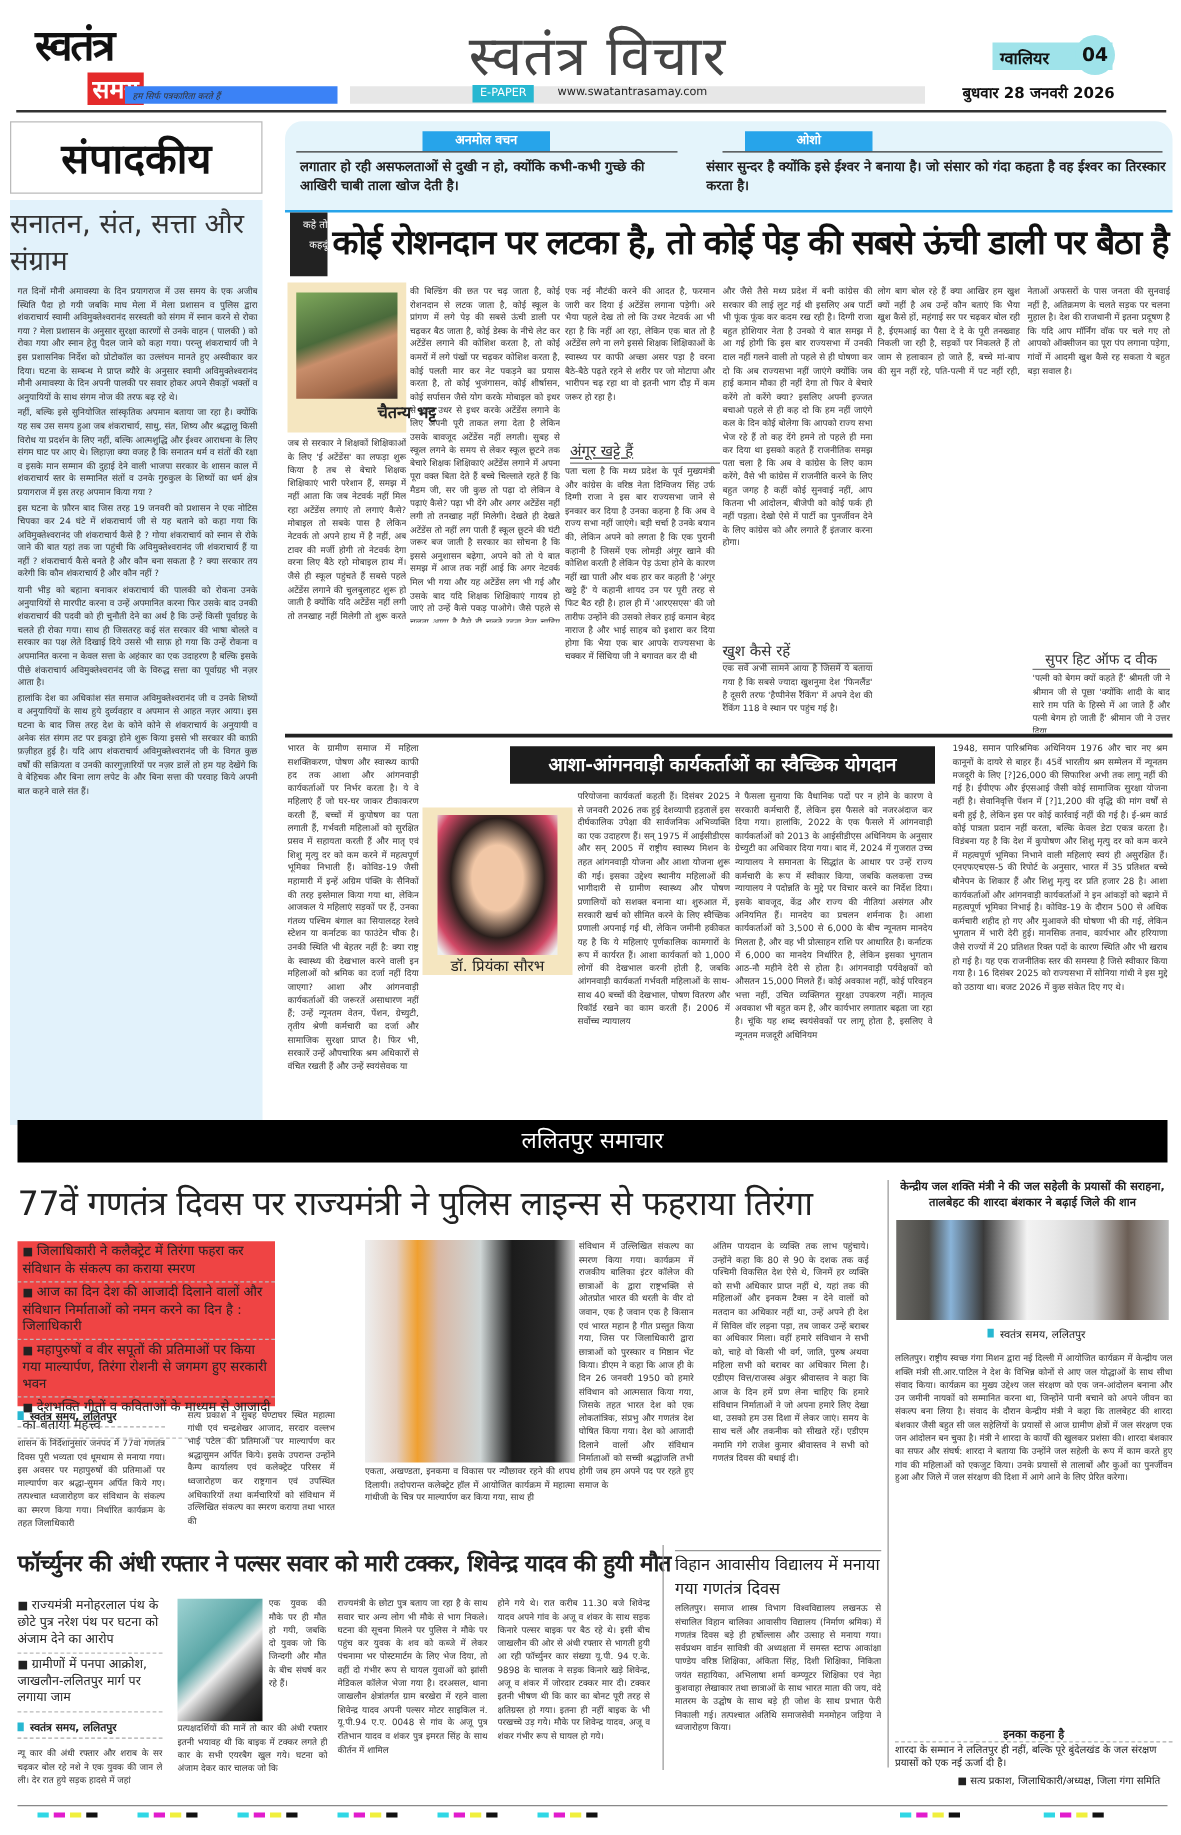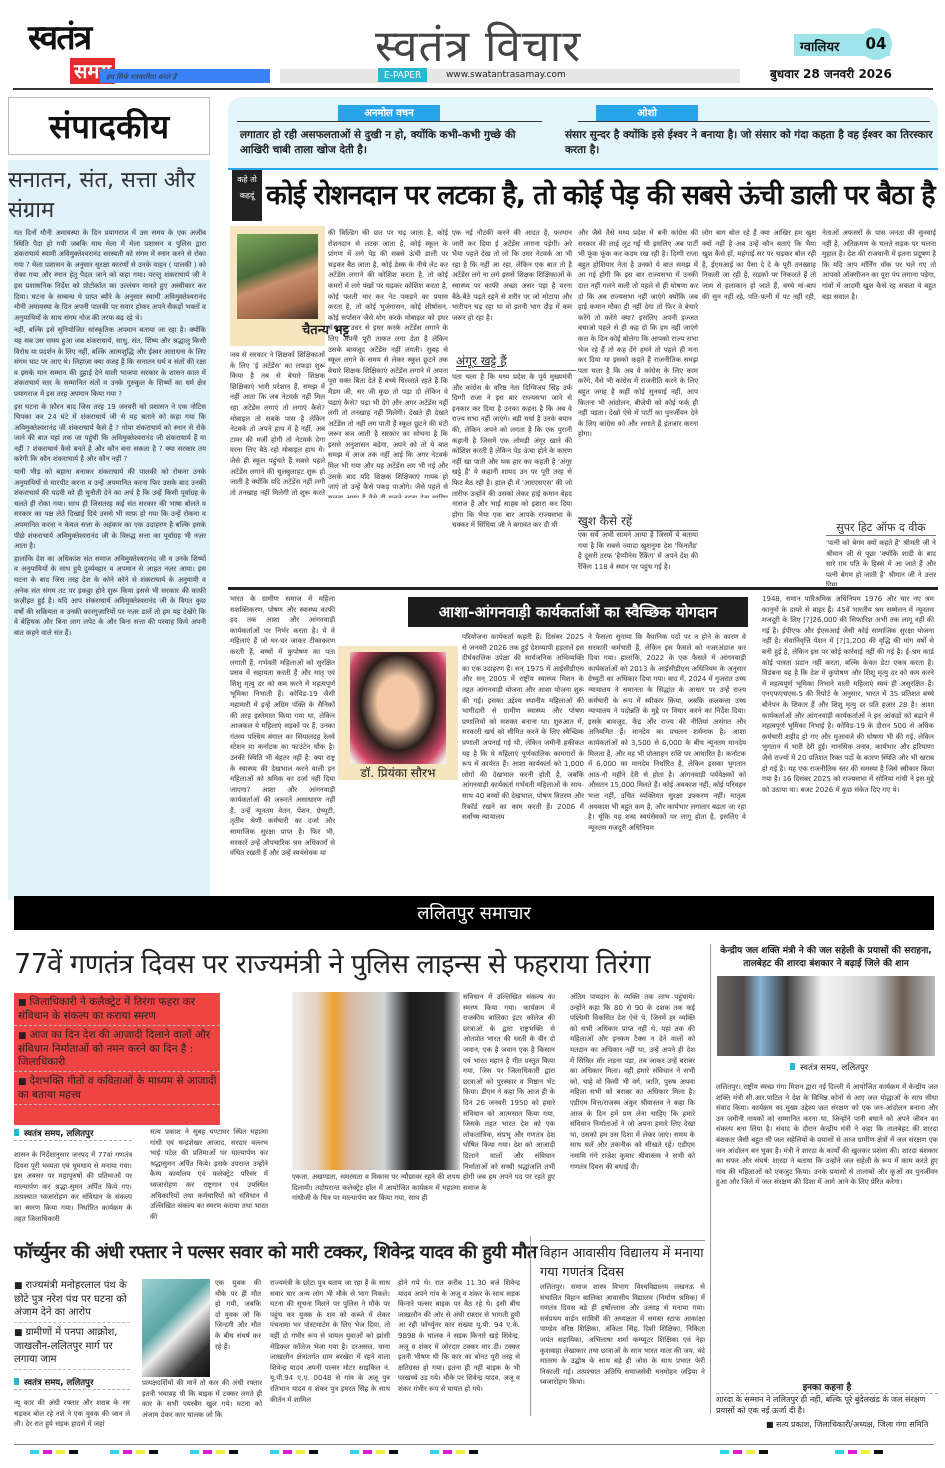--- a/index.html
+++ b/index.html
@@ -36,21 +36,21 @@
   #q1-head { left: 338px; top: 105px; width: 102px; }
   #q2-head { left: 596px; top: 105px; width: 102px; }
   #q1-rule { left: 237px; top: 121px; width: 305px; height: 1px; background: #333; }
   #q2-rule { left: 578px; top: 121px; width: 352px; height: 1px; background: #333; }
   .qtext { font-size: 10.5px; font-weight: bold; color: #222; line-height: 15px; }
   #q1-text { left: 240px; top: 127px; width: 300px; }
   #q2-text { left: 565px; top: 127px; width: 370px; }
   #q-rule { left: 228px; top: 168px; width: 710px; height: 2px; background: #27a4ea; }
 
   
-  #kahe-tag { left: 232px; top: 170px; width: 30px; height: 51px; background: #222; color: #fff; font-size: 8px; text-align: center; line-height: 16px; padding-top: 2px; }
+  #kahe-tag { left: 232px; top: 170px; width: 30px; height: 51px; background: #222; color: #fff; font-size: 8px; text-align: right; line-height: 16px; padding-top: 2px; }
   #col-headline { left: 266px; top: 170px; width: 670px; font-size: 27px; font-weight: bold; line-height: 50px; color: #111; letter-spacing: -1px; white-space: nowrap; }
 
   
   #author1-photo-frame { left: 230px; top: 226px; width: 95px; height: 120px; background: #f5e6c0; }
   #author1-photo { left: 237px; top: 234px; width: 81px; height: 85px; background: linear-gradient(160deg,#7ea85b,#4a6a3b 40%,#c98e6b 55%,#a36a4a 80%,#3c3027); }
   #author1-name { left: 230px; top: 320px; width: 95px; font-size: 13px; font-weight: bold; text-align: center; color: #222; margin-left: 48px; }
 
   .c1 { left: 230px; top: 350px; width: 95px; height: 148px; }
   .c2 { left: 328px; top: 228px; width: 120px; height: 270px; }
   .c3 { left: 452px; top: 228px; width: 120px; height: 270px; }
@@ -193,27 +193,28 @@
 <div class="abs txt a3">ने फैसला सुनाया कि वैधानिक पदों पर न होने के कारण वे सरकारी कर्मचारी हैं, लेकिन इस फैसले को नजरअंदाज कर दिया गया। हालांकि, 2022 के एक फैसले में आंगनवाड़ी कार्यकर्ताओं को 2013 के आईसीडीएस अधिनियम के अनुसार ग्रेच्युटी का अधिकार दिया गया। बाद में, 2024 में गुजरात उच्च न्यायालय ने समानता के सिद्धांत के आधार पर उन्हें राज्य कर्मचारी के रूप में स्वीकार किया, जबकि कलकत्ता उच्च न्यायालय ने पदोन्नति के मुद्दे पर विचार करने का निर्देश दिया। इसके बावजूद, केंद्र और राज्य की नीतियां असंगत और अनियमित हैं। मानदेय का प्रचलन शर्मनाक है। आशा कार्यकर्ताओं को 3,500 से 6,000 के बीच न्यूनतम मानदेय मिलता है, और वह भी प्रोत्साहन राशि पर आधारित है। कर्नाटक में 6,000 का मानदेय निर्धारित है, लेकिन इसका भुगतान आठ-नौ महीने देरी से होता है। आंगनवाड़ी पर्यवेक्षकों को औसतन 15,000 मिलते हैं। कोई अवकाश नहीं, कोई परिवहन भत्ता नहीं, उचित व्यक्तिगत सुरक्षा उपकरण नहीं। मातृत्व अवकाश भी बहुत कम है, और कार्यभार लगातार बढ़ता जा रहा है। चूंकि यह शब्द स्वयंसेवकों पर लागू होता है, इसलिए वे न्यूनतम मजदूरी अधिनियम</div>
 <div class="abs txt a4">1948, समान पारिश्रमिक अधिनियम 1976 और चार नए श्रम कानूनों के दायरे से बाहर हैं। 45वें भारतीय श्रम सम्मेलन में न्यूनतम मजदूरी के लिए [?]26,000 की सिफारिश अभी तक लागू नहीं की गई है। ईपीएफ और ईएसआई जैसी कोई सामाजिक सुरक्षा योजना नहीं है। सेवानिवृत्ति पेंशन में [?]1,200 की वृद्धि की मांग वर्षों से बनी हुई है, लेकिन इस पर कोई कार्रवाई नहीं की गई है। ई-श्रम कार्ड कोई पात्रता प्रदान नहीं करता, बल्कि केवल डेटा एकत्र करता है। विडंबना यह है कि देश में कुपोषण और शिशु मृत्यु दर को कम करने में महत्वपूर्ण भूमिका निभाने वाली महिलाएं स्वयं ही असुरक्षित हैं। एनएफएचएस-5 की रिपोर्ट के अनुसार, भारत में 35 प्रतिशत बच्चे बौनेपन के शिकार हैं और शिशु मृत्यु दर प्रति हजार 28 है। आशा कार्यकर्ताओं और आंगनवाड़ी कार्यकर्ताओं ने इन आंकड़ों को बढ़ाने में महत्वपूर्ण भूमिका निभाई है। कोविड-19 के दौरान 500 से अधिक कर्मचारी शहीद हो गए और मुआवजे की घोषणा भी की गई, लेकिन भुगतान में भारी देरी हुई। मानसिक तनाव, कार्यभार और हरियाणा जैसे राज्यों में 20 प्रतिशत रिक्त पदों के कारण स्थिति और भी खराब हो गई है। यह एक राजनीतिक स्तर की समस्या है जिसे स्वीकार किया गया है। 16 दिसंबर 2025 को राज्यसभा में सोनिया गांधी ने इस मुद्दे को उठाया था। बजट 2026 में कुछ संकेत दिए गए थे।</div>
 
 <div class="abs" id="section-band">ललितपुर समाचार</div>
 <div class="abs" id="main-headline">77वें गणतंत्र दिवस पर राज्यमंत्री ने पुलिस लाइन्स से फहराया तिरंगा</div>
 <div class="abs" id="vrule-right"></div>
 
 <div class="abs" id="bullets-box">
   <div class="bullet">जिलाधिकारी ने कलैक्ट्रेट में तिरंगा फहरा कर संविधान के संकल्प का कराया स्मरण</div>
   <div class="bullet">आज का दिन देश की आजादी दिलाने वालों और संविधान निर्माताओं को नमन करने का दिन है : जिलाधिकारी</div>
+  <div class="bullet">महापुरुषों व वीर सपूतों की प्रतिमाओं पर किया गया माल्यार्पण, तिरंगा रोशनी से जगमग हुए सरकारी भवन</div>
   <div class="bullet">देशभक्ति गीतों व कविताओं के माध्यम से आजादी का बताया महत्त्व</div>
 </div>
 <div class="abs byline" id="byline1">स्वतंत्र समय, ललितपुर</div>
 <div class="abs txt m1">शासन के निर्देशानुसार जनपद में 77वां गणतंत्र दिवस पूरी भव्यता एवं धूमधाम से मनाया गया। इस अवसर पर महापुरुषों की प्रतिमाओं पर माल्यार्पण कर श्रद्धा-सुमन अर्पित किये गए। तत्पश्चात ध्वजारोहण कर संविधान के संकल्प का स्मरण किया गया। निर्धारित कार्यक्रम के तहत जिलाधिकारी</div>
 <div class="abs txt m2">सत्य प्रकाश ने सुबह घण्टाघर स्थित महात्मा गांधी एवं चन्द्रशेखर आजाद, सरदार वल्लभ भाई पटेल की प्रतिमाओं पर माल्यार्पण कर श्रद्धासुमन अर्पित किये। इसके उपरान्त उन्होंने कैम्प कार्यालय एवं कलेक्ट्रेट परिसर में ध्वजारोहण कर राष्ट्रगान एवं उपस्थित अधिकारियों तथा कर्मचारियों को संविधान में उल्लिखित संकल्प का स्मरण कराया तथा भारत की</div>
 <div class="abs" id="photo-statue"></div>
-<div class="abs txt m3">एकता, अखण्डता, समरसता व विकास पर न्यौछावर रहने की शपथ दिलायी। तदोपरान्त कलेक्ट्रेट हॉल में आयोजित कार्यक्रम में महात्मा गांधीजी के चित्र पर माल्यार्पण कर किया गया, साथ ही</div>
+<div class="abs txt m3">एकता, अखण्डता, इनकमा व विकास पर न्यौछावर रहने की शपथ दिलायी। तदोपरान्त कलेक्ट्रेट हॉल में आयोजित कार्यक्रम में महात्मा गांधीजी के चित्र पर माल्यार्पण कर किया गया, साथ ही</div>
 <div class="abs txt m4">संविधान में उल्लिखित संकल्प का स्मरण किया गया। कार्यक्रम में राजकीय बालिका इंटर कॉलेज की छात्राओं के द्वारा राष्ट्रभक्ति से ओतप्रोत भारत की धरती के वीर दो जवान, एक है जवान एक है किसान एवं भारत महान है गीत प्रस्तुत किया गया, जिस पर जिलाधिकारी द्वारा छात्राओं को पुरस्कार व मिष्ठान भेंट किया। डीएम ने कहा कि आज ही के दिन 26 जनवरी 1950 को हमारे संविधान को आत्मसात किया गया, जिसके तहत भारत देश को एक लोकतांत्रिक, संप्रभु और गणतंत्र देश घोषित किया गया। देश को आजादी दिलाने वालों और संविधान निर्माताओं को सच्ची श्रद्धांजलि तभी होगी जब हम अपने पद पर रहते हुए समाज के</div>
 <div class="abs txt m5">अंतिम पायदान के व्यक्ति तक लाभ पहुंचाये। उन्होंने कहा कि 80 से 90 के दशक तक कई पश्चिमी विकसित देश ऐसे थे, जिनमें हर व्यक्ति को सभी अधिकार प्राप्त नहीं थे, यहां तक की महिलाओं और इनकम टैक्स न देने वालों को मतदान का अधिकार नहीं था, उन्हें अपने ही देश में सिविल वॉर लड़ना पड़ा, तब जाकर उन्हें बराबर का अधिकार मिला। वहीं हमारे संविधान ने सभी को, चाहे वो किसी भी वर्ग, जाति, पुरुष अथवा महिला सभी को बराबर का अधिकार मिला है। एडीएम वित्त/राजस्व अंकुर श्रीवास्तव ने कहा कि आज के दिन हमें प्रण लेना चाहिए कि हमारे संविधान निर्माताओं ने जो अपना हमारे लिए देखा था, उसको हम उस दिशा में लेकर जाएं। समय के साथ चलें और तकनीक को सीखते रहें। एडीएम नमामि गंगे राजेश कुमार श्रीवास्तव ने सभी को गणतंत्र दिवस की बधाई दी।</div>
 
 <div class="abs" id="accident-headline">फॉर्च्युनर की अंधी रफ्तार ने पल्सर सवार को मारी टक्कर, शिवेन्द्र यादव की हुयी मौत</div>
 <div class="abs" id="vrule-mid"></div>
 <div class="abs" id="bullets2">
   <div class="bullet2">राज्यमंत्री मनोहरलाल पंथ के छोटे पुत्र नरेश पंथ पर घटना को अंजाम देने का आरोप</div>
   <div class="bullet2">ग्रामीणों में पनपा आक्रोश, जाखलौन-ललितपुर मार्ग पर लगाया जाम</div>
 </div>
 <div class="abs byline" id="byline2">स्वतंत्र समय, ललितपुर</div>

